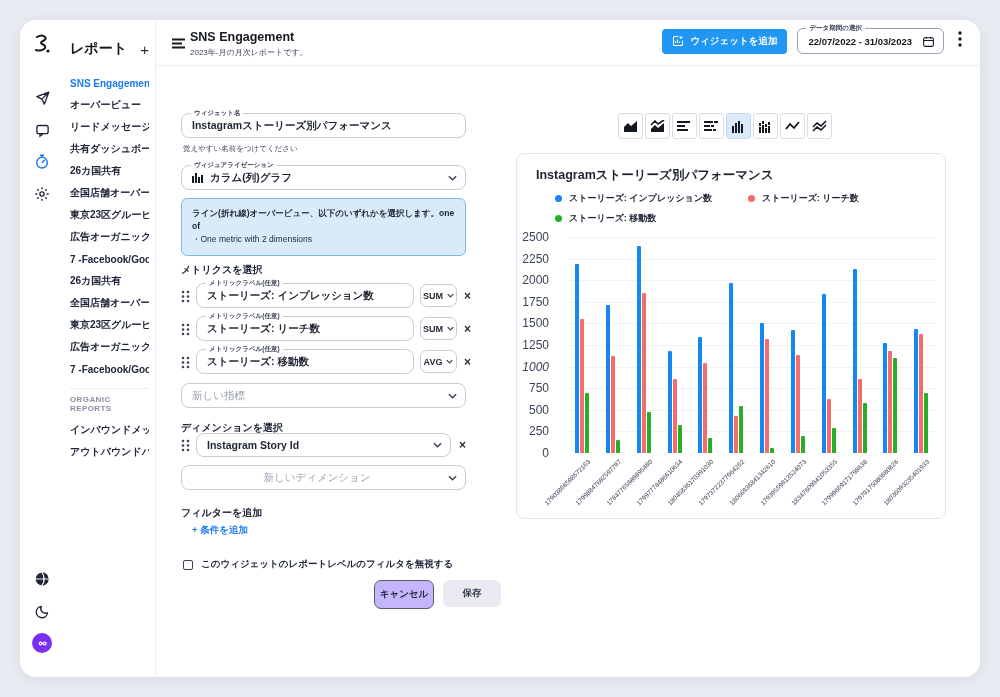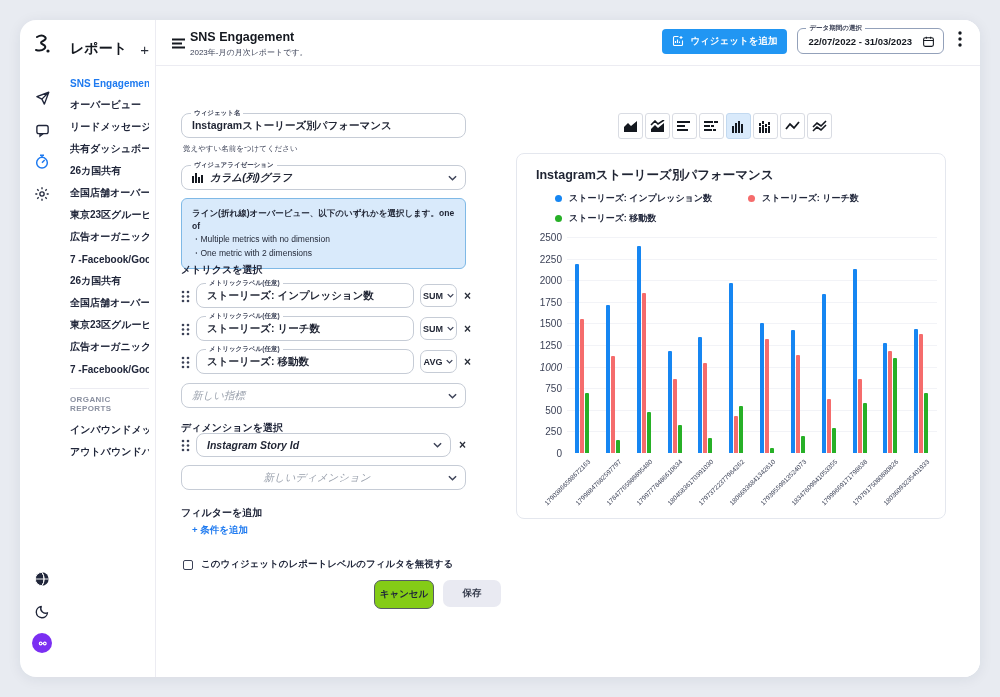--- a/index.html
+++ b/index.html
@@ -38,49 +38,49 @@
   .datebox .dval { font-size:9.5px; font-weight:700; color:#14181f; }
   .kebab { cursor:pointer; padding:2px 4px; }
 
   .content { position:absolute; left:0; top:46px; right:0; bottom:0; }
 
   
   .ffield { position:absolute; border:1px solid #c6ccd6; border-radius:8px; background:#fff; }
   .ffield .flabel { position:absolute; top:-5px; left:9px; background:#fff; padding:0 3px; font-size:6.5px; color:#3c4257; font-weight:600; white-space:nowrap; }
   .ffield input { border:none; outline:none; width:100%; height:100%; background:transparent; font-family:inherit; font-size:10.5px; font-weight:600; color:#1f2433; padding:0 10px; border-radius:8px; }
   .selval { display:flex; align-items:center; height:100%; padding:0 8px 0 10px; font-size:10.5px; font-weight:600; color:#1f2433; gap:6px; cursor:pointer; }
-  .selval .grow { flex:1;font-style:italic; }
+  .selval .grow { flex:1; }
   .selval.placeholder { color:#9aa1ad; font-weight:400; }
   .chev { flex:none; }
   .form-label { position:absolute; font-size:10px; font-weight:700; color:#20263a; }
   .helper { position:absolute; font-size:7.5px; color:#3c4257; }
   .infobox { position:absolute; background:#d9eafb; border:1px solid #7fb9e6; border-radius:6px; padding:8px 10px; font-size:8.5px; line-height:1.55; color:#1f2433; font-weight:600; }
   .infobox .bullets div { font-weight:400; }
   .drag-handle { position:absolute; width:10px; height:14px; cursor:grab; }
   .aggbox { position:absolute; border:1px solid #c6ccd6; border-radius:7px; display:flex; align-items:center; justify-content:center; gap:4px; font-size:9px; font-weight:700; color:#1f2433; cursor:pointer; background:#fff; }
   .xbtn { position:absolute; font-size:12px; font-weight:700; color:#2a2f3a; cursor:pointer; line-height:1; }
   .link { position:absolute; font-size:9.5px; font-weight:700; color:#1e7af0; cursor:pointer; }
   .checkrow { position:absolute; display:flex; align-items:center; gap:8px; cursor:pointer; }
   .checkbox { width:10px; height:10px; border:1.5px solid #3c4257; border-radius:2px; background:#fff; }
   .checklabel { font-size:9.5px; font-weight:700; color:#20263a; }
-  .btn-cancel { position:absolute; border:1px solid #565b66; background:#84cc16; border-radius:7px; font-size:9.5px; font-weight:600; color:#20263a; text-align:center; padding:7px 0; cursor:pointer; font-family:inherit; }
+  .btn-cancel { position:absolute; border:1px solid #565b66; background:#c4b5fd; border-radius:7px; font-size:9.5px; font-weight:600; color:#20263a; text-align:center; padding:7px 0; cursor:pointer; font-family:inherit; }
   .btn-save { position:absolute; border:none; background:#e9eaf2; border-radius:7px; font-size:9.5px; font-weight:600; color:#33394a; text-align:center; padding:7px 0; cursor:pointer; font-family:Liberation Sans, sans-serif; }
 
   
   .cticons { position:absolute; display:flex; gap:2px; }
   .ctbtn { width:25px; height:26px; border:1px solid #d9dce3; border-radius:3px; background:#fff; display:flex; align-items:center; justify-content:center; cursor:pointer; padding:0; }
   .ctbtn.selected { background:#d9eafb; border-color:#c2d9f0; }
   .chart-card { position:absolute; border:1px solid #e4e7ee; border-radius:8px; background:#fff; }
   .chart-title { position:absolute; left:19px; top:13px; font-size:12.5px; font-weight:600; color:#1f2433; }
   .legend { position:absolute; left:38px; top:38px; width:375px; display:grid; grid-template-columns:193px auto; row-gap:7px; }
   .leg-item { display:flex; align-items:center; gap:7px; font-size:9px; font-weight:600; color:#20263a; }
   .leg-dot { width:7px; height:7px; border-radius:50%; flex:none; }
   .plot-wrap { position:absolute; left:50px; top:83px; width:370px; height:216px; }
   .gridline { position:absolute; left:0; right:0; height:1px; background:#f2f3f7; }
-  .ytick { position:absolute; right:100%; margin-right:5px; font-size:10px; color:#3c4257; transform:translateY(-50%); white-space:nowrap; }
+  .ytick { position:absolute; right:100%; margin-right:18px; font-size:12px; color:#3c4257; transform:translateY(-50%); white-space:nowrap; }
   .bar { position:absolute; bottom:0; width:4px; border-radius:1px 1px 0 0; }
   .xlabels { position:absolute; left:50px; top:302px; width:370px; height:58px; }
   .xlab { position:absolute; top:0; width:0; }
   .xlab span { position:absolute; right:0; top:2px; transform:rotate(-45deg); transform-origin:top right; font-size:6.5px; color:#3c4257; white-space:nowrap; }
 </style>
 </head>
 <body>
 
 <div class="window">
 
@@ -223,21 +223,20 @@
           <span class="grow">カラム(列)グラフ</span>
           <svg class="chev" width="9" height="6" viewBox="0 0 10 6">
               <path d="M1 1 L5 5 L9 1" fill="none" stroke="#3c4257" stroke-width="1.6"></path>
             </svg>
         </div>
       </div>
 
       <div class="infobox" style="left:25px; top:132px; width:285px;">
         <div>ライン(折れ線)オーバービュー、以下のいずれかを選択します。one of</div>
         <div class="bullets" id="info-bullets">
-            <div>・Multiple metrics with no dimension</div>
             <div>・One metric with 2 dimensions</div>
           </div>
       </div>
 
       <div class="form-label" style="left:25px; top:197px;">メトリクスを選択</div>
       <div id="metric-rows">
           <div class="drag-handle" style="left:25px; top:223px;"><svg width="9" height="13" viewBox="0 0 9 13">
               <g fill="#3c4257">
                 <circle cx="2" cy="2" r="1.3"></circle>
                 <circle cx="7" cy="2" r="1.3"></circle>

